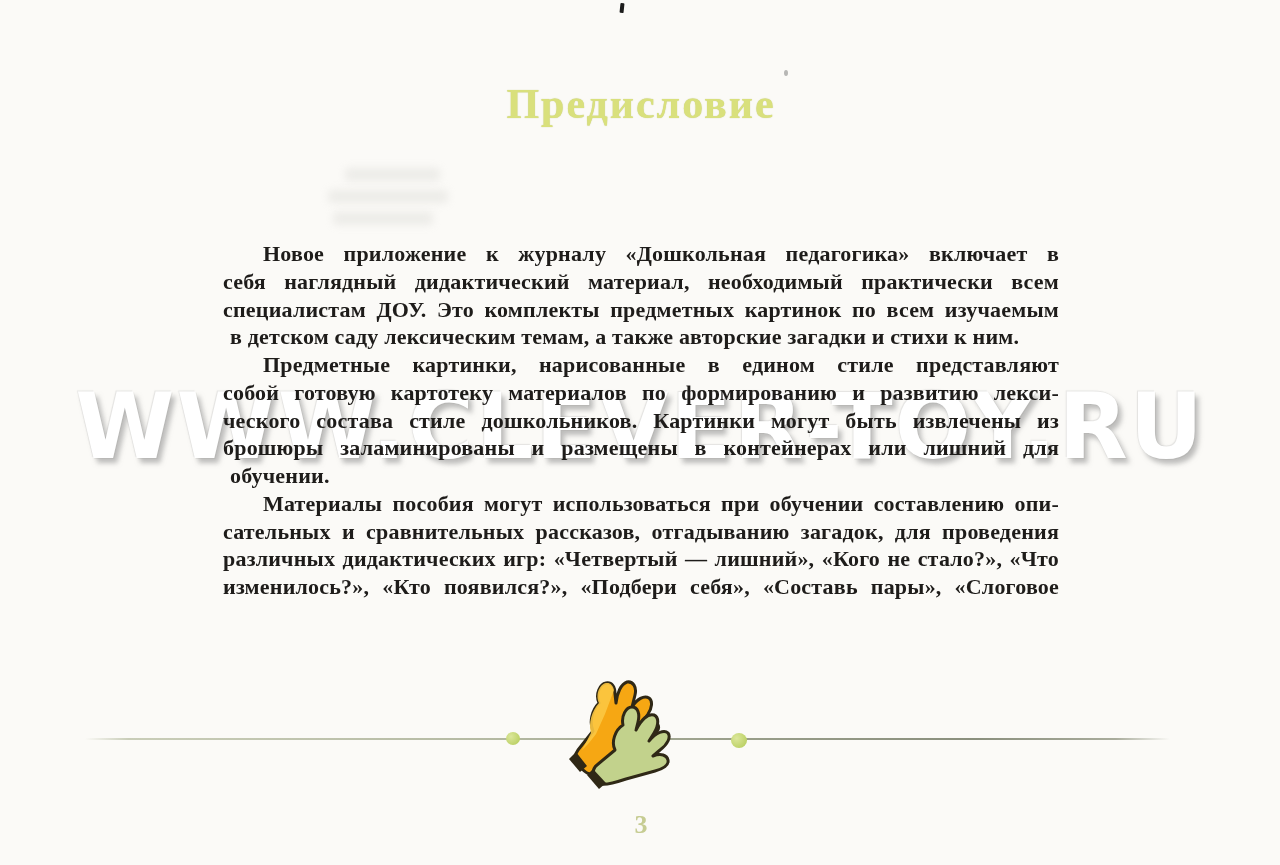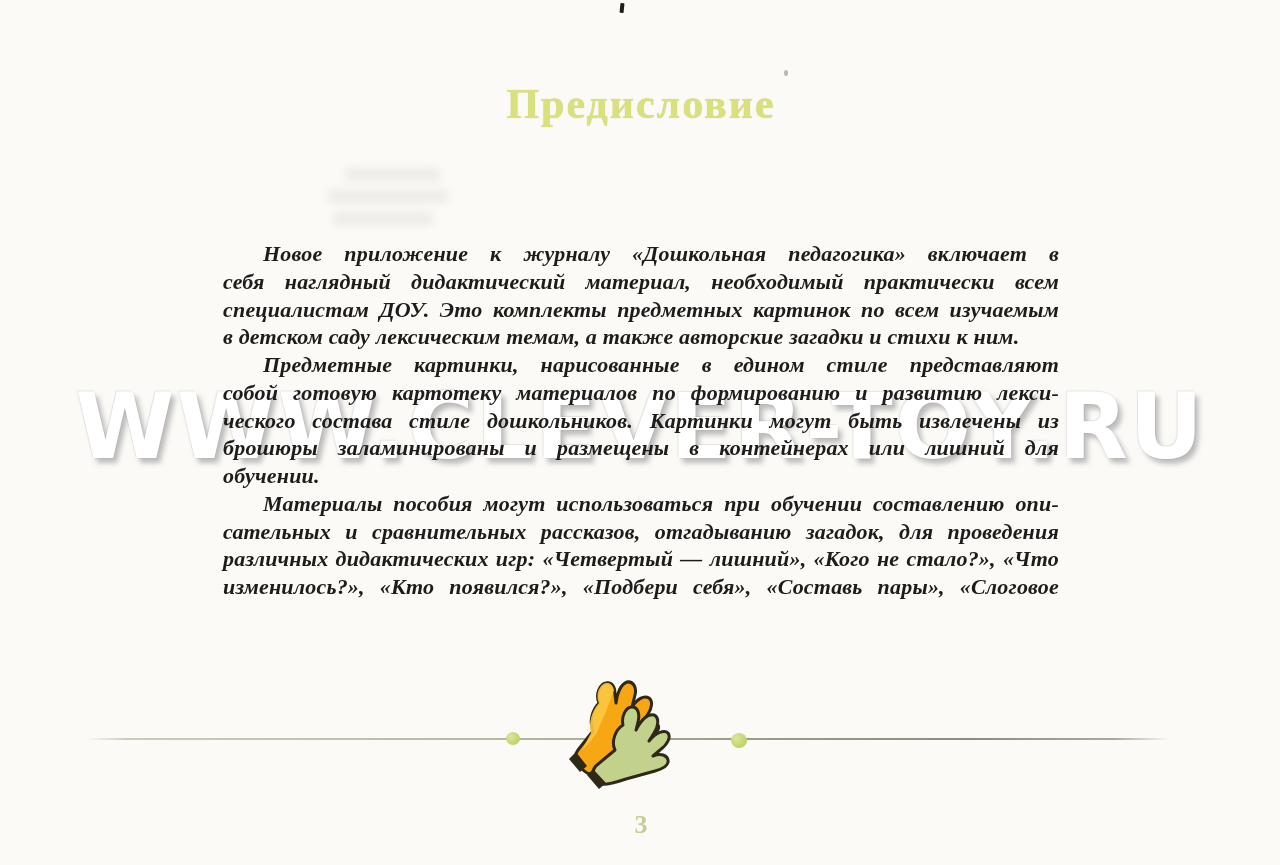--- a/index.html
+++ b/index.html
@@ -35,24 +35,24 @@
     z-index:2;
   }
 
   .textblock{
     position:absolute;left:223px;top:240px;width:836px;z-index:2;
     font-size:22px;font-weight:bold;color:#1e1c1a;letter-spacing:.2px;
   }
   .para{margin:0;}
   .line{
     height:27.75px;line-height:27.75px;white-space:nowrap;
-    text-align:justify;text-align-last:justify;font-style:italic;
+    text-align:justify;text-align-last:justify;
   }
   .line.indent{text-indent:40px;}
-  .line.endline{text-align-last:left;}
+  .line.endline{text-align-last:left;margin-left:7px;}
 
   .divider-line{
     position:absolute;left:85px;top:738px;width:1085px;height:2px;z-index:1;
     background:linear-gradient(to right,
       rgba(180,185,160,0) 0%, #c9cdb8 4%, #b4b9a2 38%,
       #999e8a 60%, #8a8f7d 82%, #a9ac9c 95%, rgba(160,160,150,0) 100%);
   }
   .divider-dot{
     position:absolute;border-radius:50%;z-index:2;
     background:radial-gradient(circle at 35% 35%, #dce79b, #bcd166 75%);

